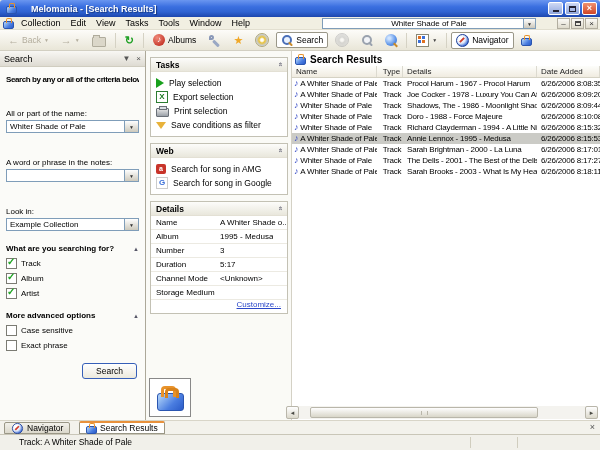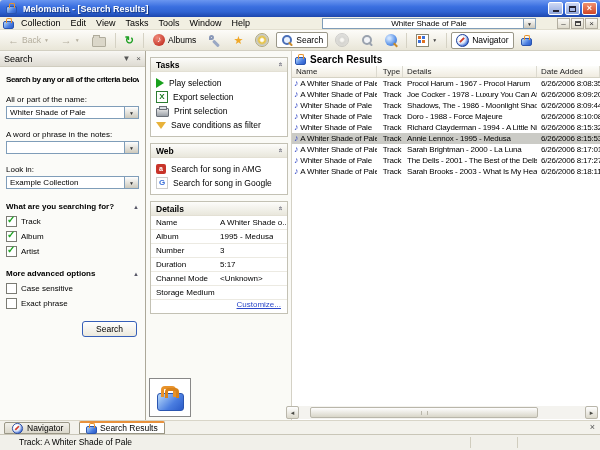--- a/index.html
+++ b/index.html
@@ -3,21 +3,21 @@
 <meta charset="utf-8">
 <style>
   html,body{margin:0;padding:0;background:#ece9d8;}
   #app{position:relative;width:600px;height:450px;overflow:hidden;
        font-family:"Liberation Sans",sans-serif;font-size:8px;color:#000;
        background:#ece9d8;}
   
   .titlebar{position:absolute;left:0;top:0;width:600px;height:17px;
     background:linear-gradient(180deg,#6a96f0 0%,#3a6fe0 40%,var(--titlebar-blue,#2f63d2) 70%,#1c46ad 100%);
     border-radius:3px 3px 0 0;display:flex;align-items:center;padding-left:3px;box-sizing:border-box;}
-  .title-text{color:#fff;font-weight:bold;font-size:9px;margin-left:4px;text-shadow:1px 1px 1px #16367e;}
+  .title-text{color:#fff;font-weight:bold;font-size:9px;margin-left:12px;text-shadow:1px 1px 1px #16367e;}
   .tb-btns{position:absolute;right:3px;top:2px;display:flex;gap:2px;}
   .tb-btn{width:15px;height:13px;border-radius:2px;border:1px solid #fff;box-sizing:border-box;
     display:flex;align-items:center;justify-content:center;
     background:linear-gradient(180deg,#cfd9f4,#8fa6dd);color:#223;font-size:9px;line-height:9px;}
   .tb-btn.close{background:linear-gradient(180deg,#f0926f,#cf4527);color:#fff;font-weight:bold;}
   .g-min{width:6px;height:2px;background:#223;margin-top:5px;}
   .g-max{width:7px;height:6px;border:1px solid #223;border-top:2px solid #223;box-sizing:border-box;}
   
   .menubar{position:absolute;left:0;top:17px;width:600px;height:13px;background:#f1efe2;
     border-bottom:1px solid #e2dfd0;display:flex;align-items:flex-end;box-sizing:border-box;}
@@ -76,21 +76,21 @@
   .compass-icon::before{content:"";position:absolute;left:2px;top:4px;width:6px;height:2px;background:#d03a2a;transform:rotate(-45deg);}
   
   .main-border{position:absolute;left:0;top:51px;width:600px;height:369px;background:#fff;}
   .search-panel{position:absolute;left:0;top:51px;width:146px;height:369px;background:#fbfbf8;
     border-right:1px solid #aca899;box-sizing:border-box;}
   .panel-header{height:15px;background:linear-gradient(#f8f7f4,#dedbd2);border-bottom:1px solid #d0cdc0;
     display:flex;align-items:center;padding:0 4px;font-size:9px;}
   .panel-header .hctrl{margin-left:auto;display:flex;gap:6px;color:#555;font-size:8px;}
   .sp-body{padding:0 6px;}
   .intro{font-weight:bold;font-size:8px;letter-spacing:-0.4px;margin-top:8px;white-space:nowrap;overflow:hidden;}
-  .field-label{font-size:8px;margin-top:11px;}
+  .field-label{font-size:8px;margin-top:25px;}
   .combo{height:13px;border:1px solid #7f9db9;background:#fff;display:flex;align-items:center;
     position:relative;font-size:8px;padding-left:3px;margin-top:2px;box-sizing:border-box;}
   .combo .combo-arrow{position:absolute;right:0;top:0;bottom:0;width:13px;background:linear-gradient(#fefefe,#cdc9bc);
     border-left:1px solid #7f9db9;font-size:5px;display:flex;align-items:center;justify-content:center;color:#333;}
   .section-head{display:flex;align-items:center;font-size:8px;font-weight:bold;margin-top:13px;}
   .section-head .tri{margin-left:auto;font-size:6px;color:#556;}
   .check-row{display:flex;align-items:center;gap:4px;margin-top:5px;height:10px;}
   .cb{width:9px;height:9px;border:1px solid #7b7b73;background:#fff;position:relative;flex:none;}
   .cb.checked::before{content:"✓";position:absolute;left:0;top:-3px;color:var(--check-green,#1da321);font-size:10px;font-weight:bold;}
   .cb-label{font-size:8px;}

